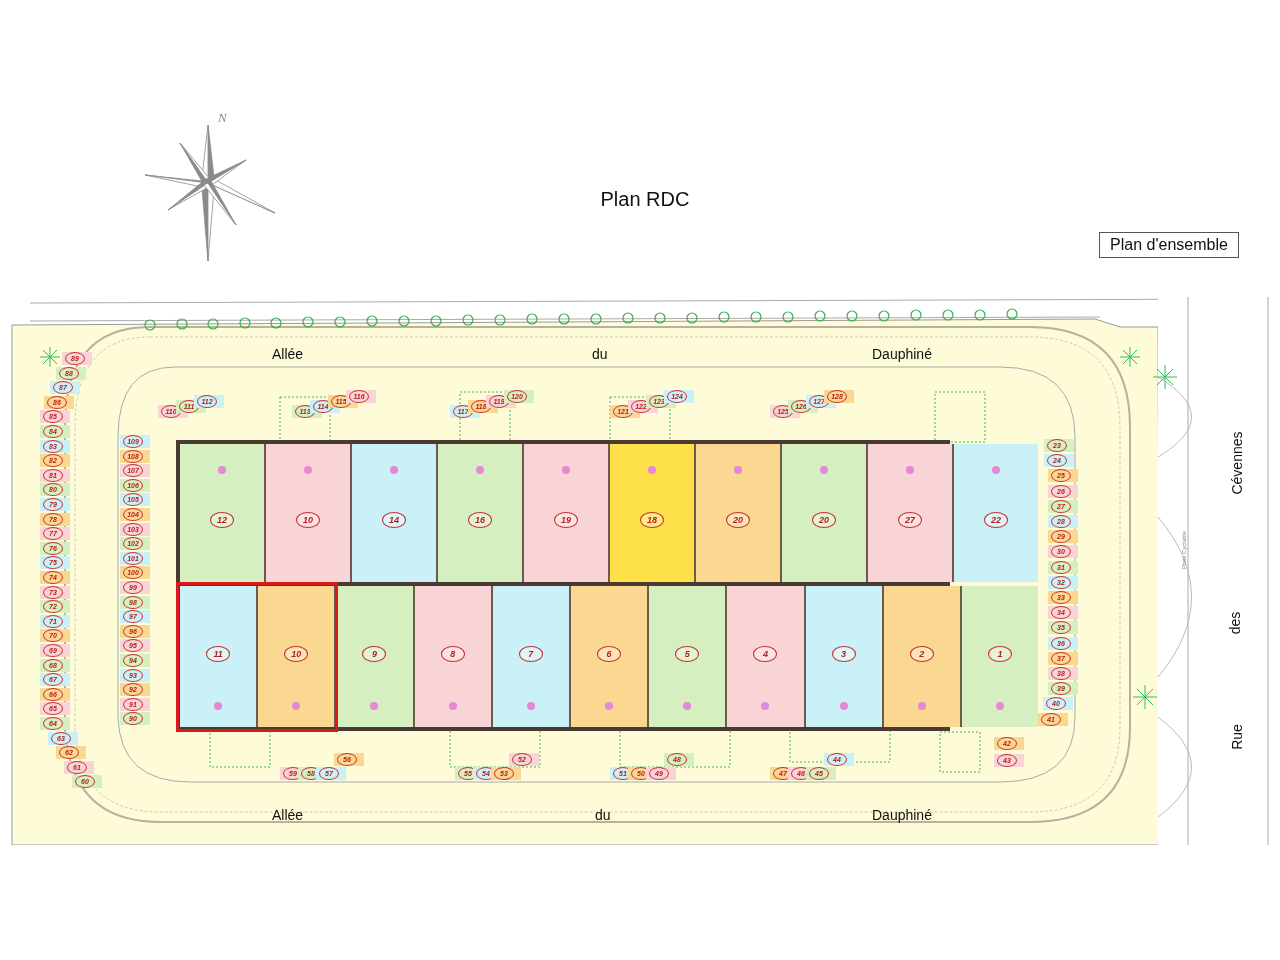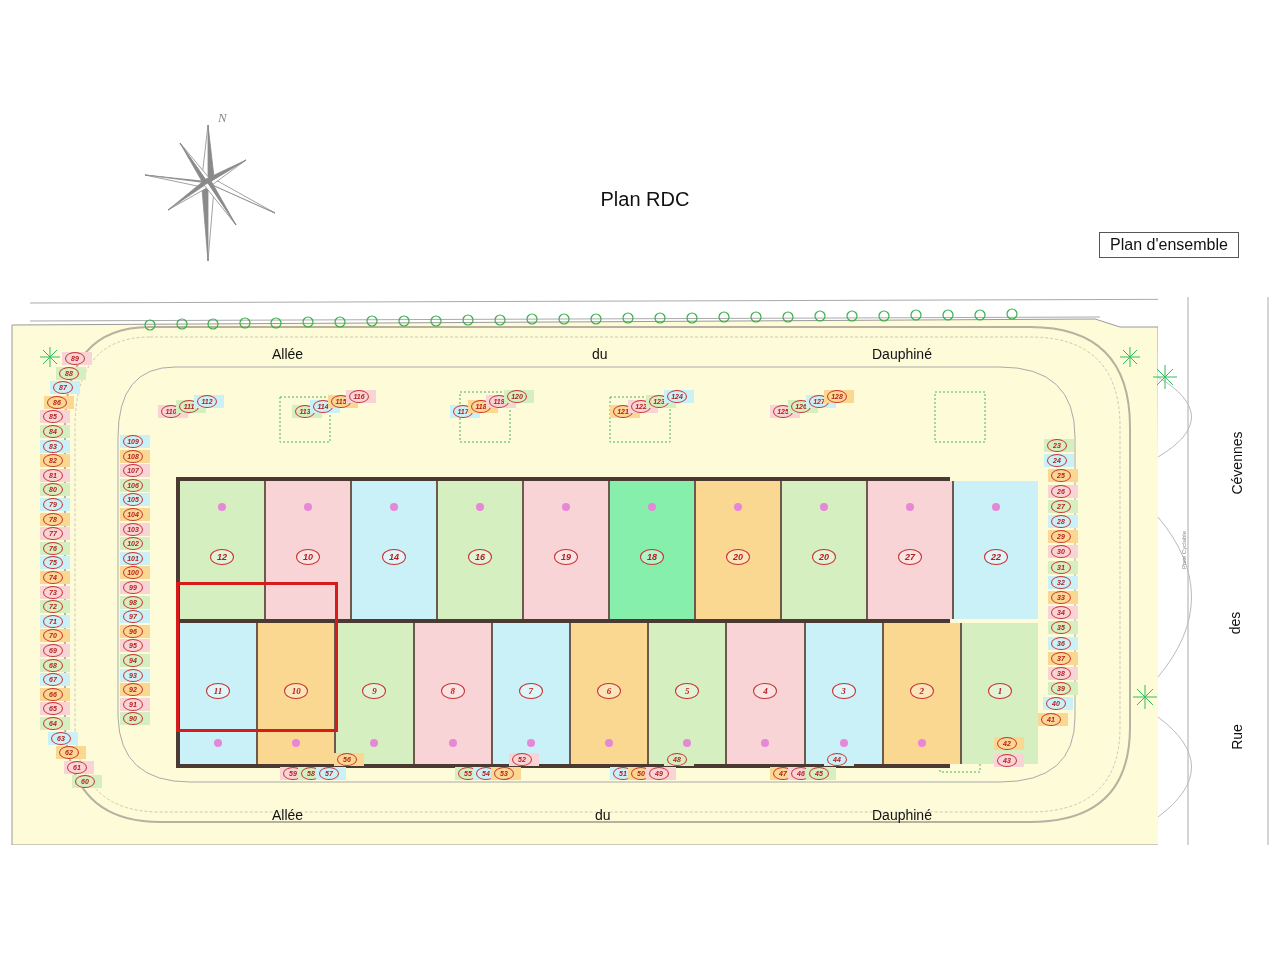--- a/index.html
+++ b/index.html
@@ -128,21 +128,21 @@
       <rect x="925" y="95" width="50" height="50"></rect>
         <rect x="200" y="430" width="60" height="40"></rect>
         <rect x="440" y="420" width="90" height="50"></rect>
       <rect x="610" y="420" width="110" height="50"></rect>
         <rect x="780" y="425" width="100" height="40"></rect>
         <rect x="930" y="435" width="40" height="40"></rect>
     </g>
   </svg>
 
   
-  <div class="abs" style="left:166px;top:143px;width:774px;height:291px;background:#4a3a32;margin-top:37px;">
+  <div class="abs" style="left:166px;top:143px;width:774px;height:291px;background:#4a3a32;">
     <div class="abs" style="left:4px;top:4px;width:858px;height:138px;display:flex;" id="toprow">
         <div style="flex: 1 1 0%; position: relative; background: rgb(213, 239, 192); border-right: 2px solid rgb(109, 90, 76);">
           <span class="unit-label" style="left: calc(50% - 12px); top: 68px;">12</span>
           <span style="position: absolute; width: 8px; height: 8px; border-radius: 50%; background: rgb(230, 135, 216); left: calc(50% - 4px); top: 22px;"></span>
         </div>
         <div style="flex: 1 1 0%; position: relative; background: rgb(249, 212, 214); border-right: 2px solid rgb(109, 90, 76);">
           <span class="unit-label" style="left: calc(50% - 12px); top: 68px;">10</span>
           <span style="position: absolute; width: 8px; height: 8px; border-radius: 50%; background: rgb(230, 135, 216); left: calc(50% - 4px); top: 22px;"></span>
         </div>
         <div style="flex: 1 1 0%; position: relative; background: rgb(201, 241, 247); border-right: 2px solid rgb(109, 90, 76);">
@@ -150,42 +150,42 @@
           <span style="position: absolute; width: 8px; height: 8px; border-radius: 50%; background: rgb(230, 135, 216); left: calc(50% - 4px); top: 22px;"></span>
         </div>
         <div style="flex: 1 1 0%; position: relative; background: rgb(213, 239, 192); border-right: 2px solid rgb(109, 90, 76);">
           <span class="unit-label" style="left: calc(50% - 12px); top: 68px;">16</span>
           <span style="position: absolute; width: 8px; height: 8px; border-radius: 50%; background: rgb(230, 135, 216); left: calc(50% - 4px); top: 22px;"></span>
         </div>
         <div style="flex: 1 1 0%; position: relative; background: rgb(249, 212, 214); border-right: 2px solid rgb(109, 90, 76);">
           <span class="unit-label" style="left: calc(50% - 12px); top: 68px;">19</span>
           <span style="position: absolute; width: 8px; height: 8px; border-radius: 50%; background: rgb(230, 135, 216); left: calc(50% - 4px); top: 22px;"></span>
         </div>
-        <div style="flex: 1 1 0%; position: relative; background: #86efac; border-right: 2px solid rgb(109, 90, 76); text-decoration: underline;">
+        <div style="flex: 1 1 0%; position: relative; background: #fde047; border-right: 2px solid rgb(109, 90, 76); text-decoration: underline;">
           <span class="unit-label" style="left: calc(50% - 12px); top: 68px;">18</span>
           <span style="position: absolute; width: 8px; height: 8px; border-radius: 50%; background: rgb(230, 135, 216); left: calc(50% - 4px); top: 22px;"></span>
         </div>
         <div style="flex: 1 1 0%; position: relative; background: rgb(251, 216, 146); border-right: 2px solid rgb(109, 90, 76);">
           <span class="unit-label" style="left: calc(50% - 12px); top: 68px;">20</span>
           <span style="position: absolute; width: 8px; height: 8px; border-radius: 50%; background: rgb(230, 135, 216); left: calc(50% - 4px); top: 22px;"></span>
         </div>
         <div style="flex: 1 1 0%; position: relative; background: rgb(213, 239, 192); border-right: 2px solid rgb(109, 90, 76);">
           <span class="unit-label" style="left: calc(50% - 12px); top: 68px;">20</span>
           <span style="position: absolute; width: 8px; height: 8px; border-radius: 50%; background: rgb(230, 135, 216); left: calc(50% - 4px); top: 22px;"></span>
         </div>
         <div style="flex: 1 1 0%; position: relative; background: rgb(249, 212, 214); border-right: 2px solid rgb(109, 90, 76);">
           <span class="unit-label" style="left: calc(50% - 12px); top: 68px;">27</span>
           <span style="position: absolute; width: 8px; height: 8px; border-radius: 50%; background: rgb(230, 135, 216); left: calc(50% - 4px); top: 22px;"></span>
         </div>
         <div style="flex: 1 1 0%; position: relative; background: rgb(201, 241, 247); border-right: none;">
           <span class="unit-label" style="left: calc(50% - 12px); top: 68px;">22</span>
           <span style="position: absolute; width: 8px; height: 8px; border-radius: 50%; background: rgb(230, 135, 216); left: calc(50% - 4px); top: 22px;"></span>
         </div>
       </div>
-    <div class="abs" style="left:4px;top:146px;width:858px;height:141px;display:flex;font-family:Liberation Serif, serif;" id="bottomrow">
+    <div class="abs" style="left:4px;top:146px;width:858px;height:141px;display:flex;" id="bottomrow">
         <div style="flex: 1 1 0%; position: relative; background: rgb(201, 241, 247); border-right: 2px solid rgb(109, 90, 76);">
           <span class="unit-label" style="left: calc(50% - 12px); top: 60px;">11</span>
           <span style="position: absolute; width: 8px; height: 8px; border-radius: 50%; background: rgb(230, 135, 216); left: calc(50% - 4px); top: 116px;"></span>
         </div>
         <div style="flex: 1 1 0%; position: relative; background: rgb(251, 216, 146); border-right: 2px solid rgb(109, 90, 76);">
           <span class="unit-label" style="left: calc(50% - 12px); top: 60px;">10</span>
           <span style="position: absolute; width: 8px; height: 8px; border-radius: 50%; background: rgb(230, 135, 216); left: calc(50% - 4px); top: 116px;"></span>
         </div>
         <div style="flex: 1 1 0%; position: relative; background: rgb(213, 239, 192); border-right: 2px solid rgb(109, 90, 76);">
           <span class="unit-label" style="left: calc(50% - 12px); top: 60px;">9</span>

